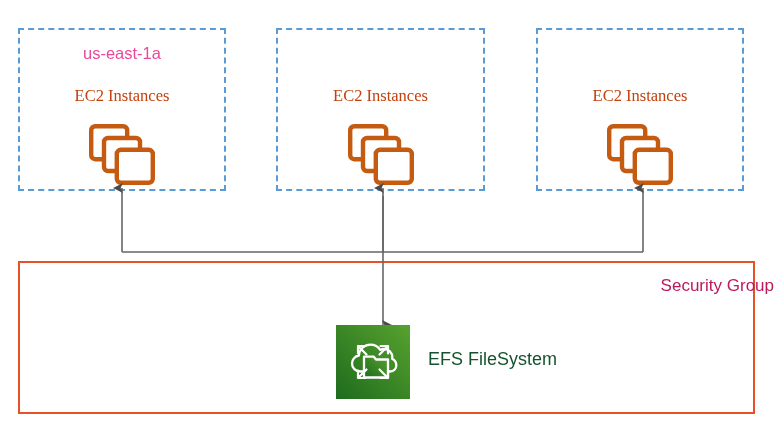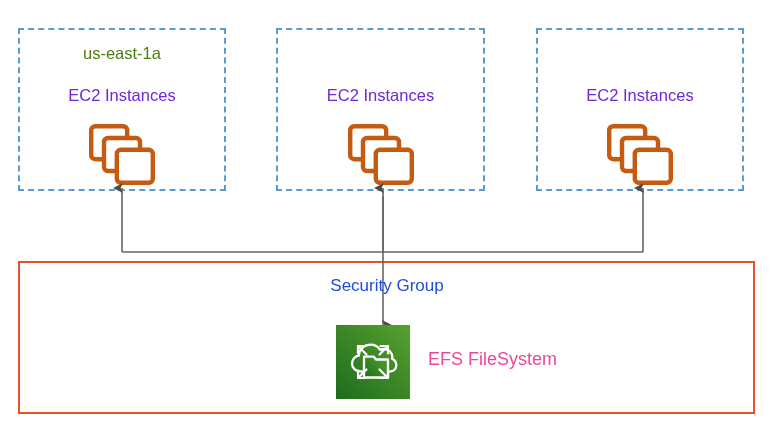--- a/index.html
+++ b/index.html
@@ -32,32 +32,33 @@
   #az-1 { left: 276px; width: 209px; }
   #az-2 { left: 536px; width: 208px; }
 
   .az-title {
     position: absolute;
     top: 14px;
     left: 0;
     right: 0;
     text-align: center;
     font-size: 16.5px;
-    color: #4d7c0f;
+    color: #ec4899;
     white-space: nowrap;
   }
   .az-subtitle {
     position: absolute;
     top: 56px;
     left: 0;
     right: 0;
     text-align: center;
     font-size: 16.5px;
-    color: #6d28d9;
-    white-space: nowrap;
+    color: #c2410c;
+    white-space: nowrap;
+    font-family: Liberation Serif, serif;
   }
 
   
   .ec2-icon {
     position: absolute;
     top: 94px;
     left: 50%;
     transform: translateX(-50%);
     width: 66px;
     height: 62px;
@@ -73,43 +74,43 @@
     height: 153px;
     box-sizing: border-box;
     border: 2px solid #E8502A;
     background: transparent;
   }
   #security-group-label {
     position: absolute;
     left: 0;
     right: 0;
     top: 276px;
-    text-align: center;
+    text-align: right;
     font-size: 17px;
-    color: #1d4ed8;
+    color: #be185d;
     white-space: nowrap;
     z-index: 6;
   }
 
   
   #efs-icon {
     position: absolute;
     left: 336px;
     top: 325px;
     width: 74px;
     height: 74px;
     z-index: 5;
   }
   #efs-icon svg { display: block; }
   #efs-label {
     position: absolute;
     left: 428px;
     top: 349px;
     font-size: 18px;
-    color: #ec4899;
+    color: #14532d;
     white-space: nowrap;
     z-index: 5;
   }
 
   
   #connectors {
     position: absolute;
     left: 0;
     top: 0;
     width: 774px;

